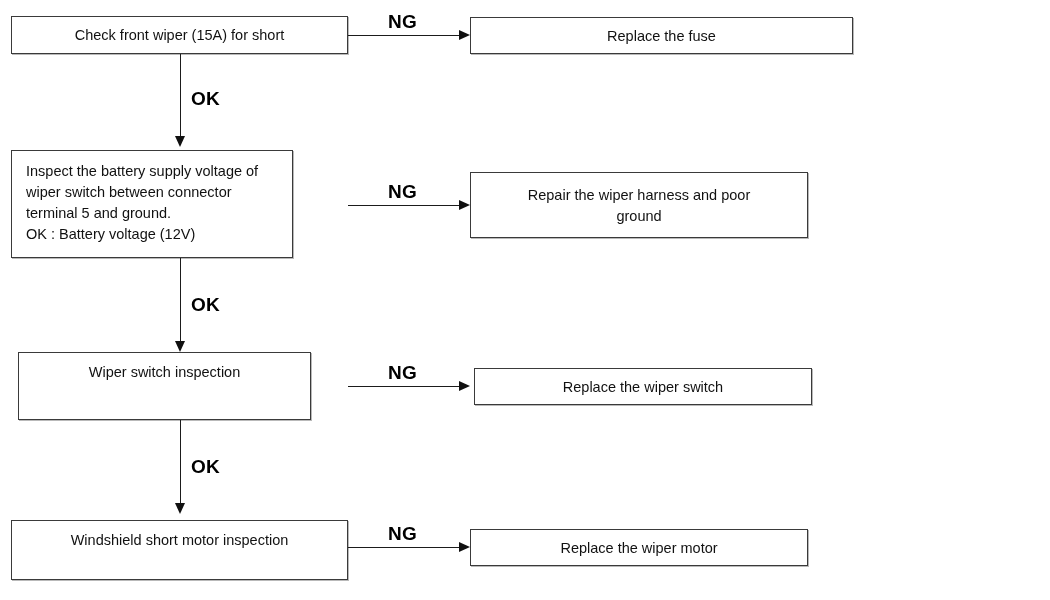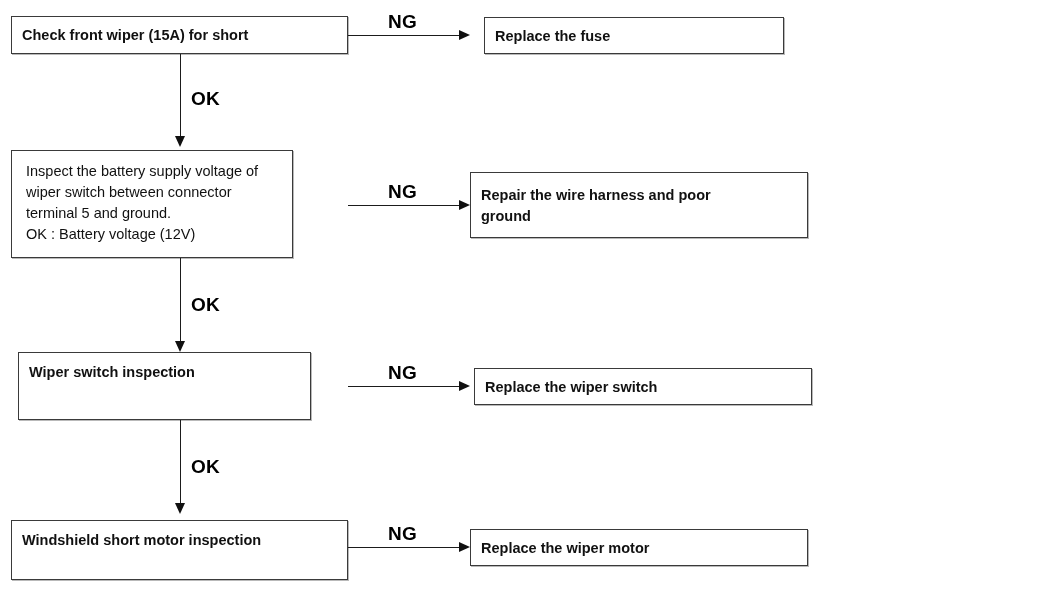--- a/index.html
+++ b/index.html
@@ -29,22 +29,22 @@
   .node .node-text {
     position: absolute;
     left: 0;
     right: 0;
     font-size: 14.5px;
     line-height: 21px;
     color: #111111;
     white-space: pre-line;
   }
   .node.center .node-text {
+    text-align: center;
     padding: 0 10px;
-    font-weight: bold;
   }
   .node.left .node-text {
     text-align: left;
     padding: 0 14px;
   }
   
   .hline {
     position: absolute;
     height: 0;
     border-top: 1.4px solid #1b1b1b;
@@ -86,41 +86,41 @@
 <div id="canvas">
 
   <div class="node center" style="left:11px; top:16px; width:337px; height:38px;">
     <div class="node-text" style="top:8px;">Check front wiper (15A) for short</div>
   </div>
 
   <div class="hline" style="left:348px; top:35px; width:113px;"></div>
   <div class="arrow-right" style="left:459px; top:29.5px;"></div>
   <div class="edge-label" style="left:388px; top:11px;">NG</div>
 
-  <div class="node center" style="left:484px; top:17px; width:300px; height:37px;">
+  <div class="node center" style="left:470px; top:17px; width:383px; height:37px;">
     <div class="node-text" style="top:8px;">Replace the fuse</div>
   </div>
 
   <div class="vline" style="left:180px; top:54px; height:82px;"></div>
   <div class="arrow-down" style="left:174.5px; top:136px;"></div>
   <div class="edge-label" style="left:191px; top:88px;">OK</div>
 
   <div class="node left" style="left:11px; top:150px; width:282px; height:108px;">
     <div class="node-text" style="top:10px;">Inspect the battery supply voltage of
 wiper switch between connector
 terminal 5 and ground.
 OK : Battery voltage (12V)</div>
   </div>
 
   <div class="hline" style="left:348px; top:205px; width:113px;"></div>
   <div class="arrow-right" style="left:459px; top:199.5px;"></div>
   <div class="edge-label" style="left:388px; top:181px;">NG</div>
 
   <div class="node center" style="left:470px; top:172px; width:338px; height:66px;">
-    <div class="node-text" style="top:12px;">Repair the wire harness and poor
+    <div class="node-text" style="top:12px;">Repair the wiper harness and poor
 ground</div>
   </div>
 
   <div class="vline" style="left:180px; top:258px; height:84px;"></div>
   <div class="arrow-down" style="left:174.5px; top:341px;"></div>
   <div class="edge-label" style="left:191px; top:294px;">OK</div>
 
   <div class="node center" style="left:18px; top:352px; width:293px; height:68px;">
     <div class="node-text" style="top:9px;">Wiper switch inspection</div>
   </div>

